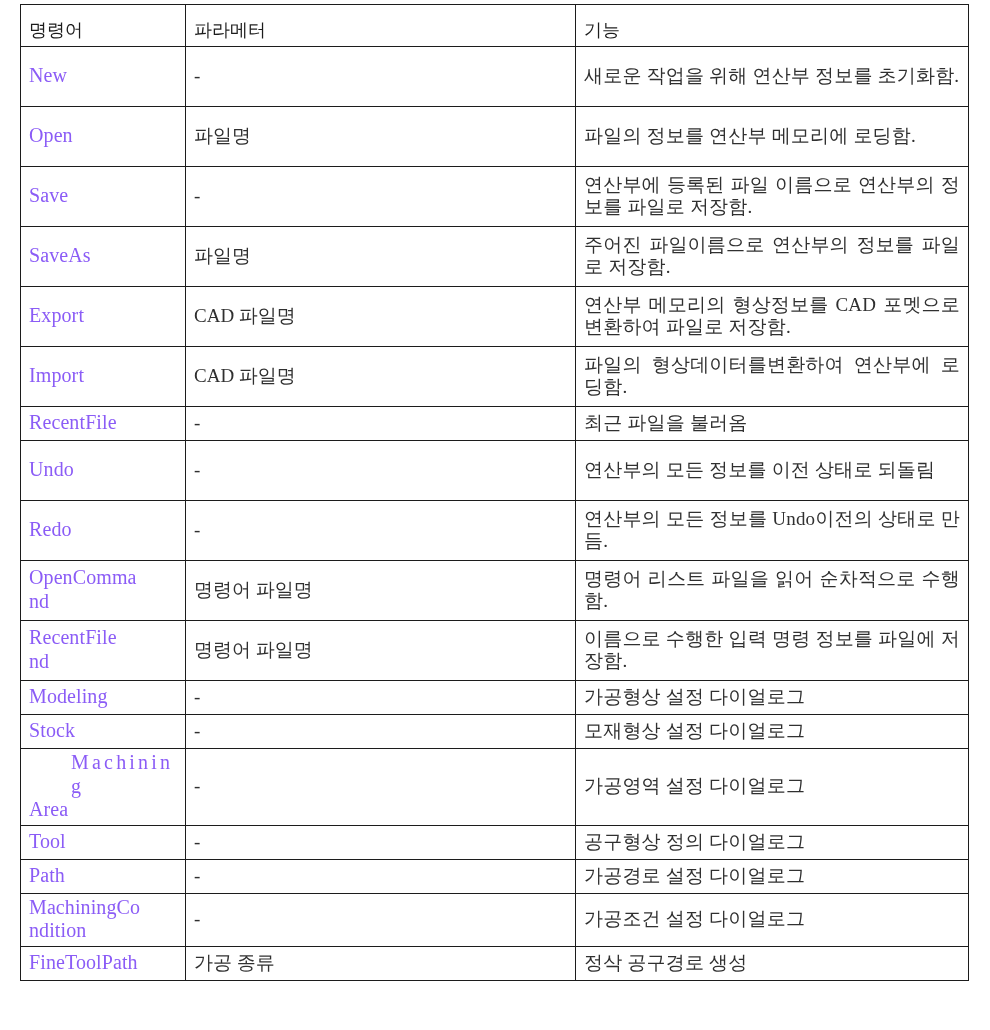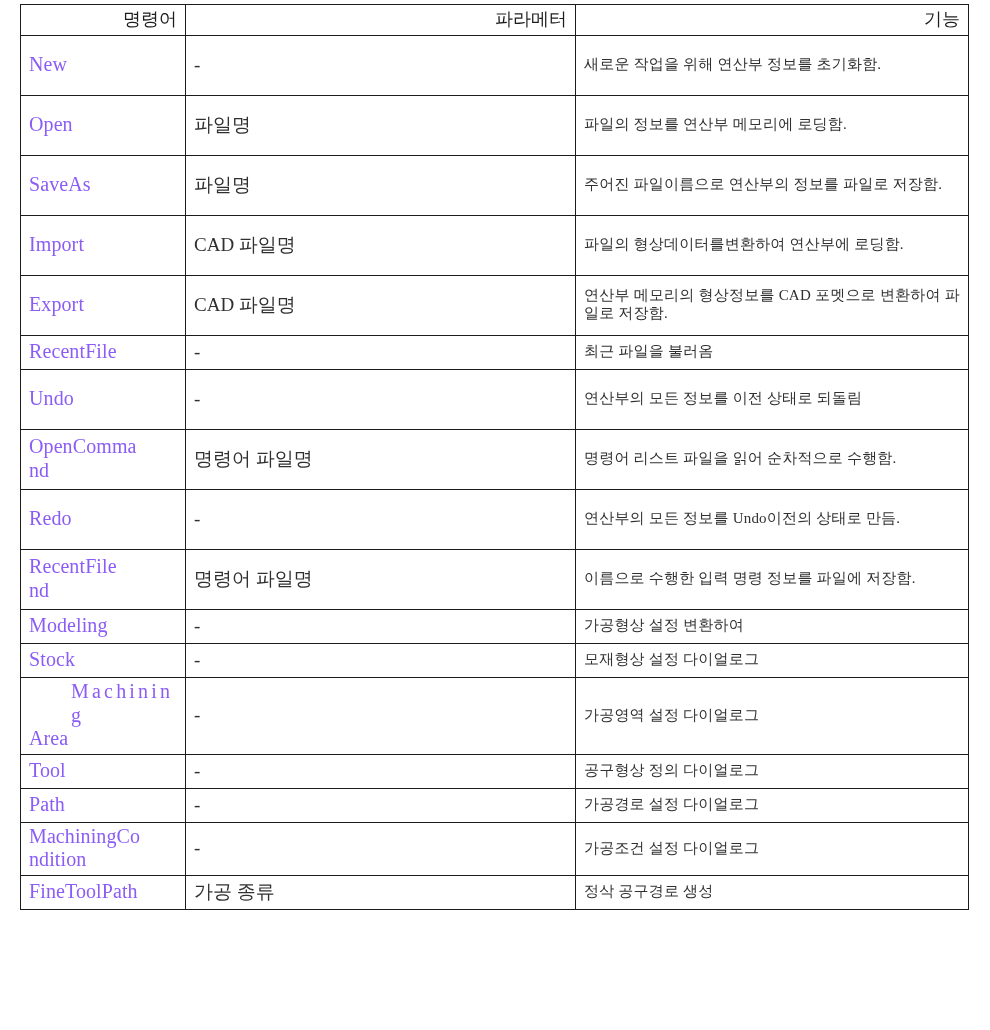--- a/index.html
+++ b/index.html
@@ -40,23 +40,23 @@
     border: 1px solid #1c1c1c;
     vertical-align: middle;
     padding: 2px 8px 3px 8px;
     font-size: 19px;
     line-height: 1.18;
     font-weight: normal;
     color: #232323;
   }
 
   .cmd-table thead th {
-    text-align: right;
+    text-align: left;
     height: 28px;
-    padding-top: 1px;
+    padding-top: 12px;
     padding-bottom: 1px;
     font-size: 18px;
     color: #1c1c1c;
   }
 
   .cmd-table td.name {
     text-align: left;
     font-size: 20px;
     letter-spacing: 0.1px;
     color: #8b5cf6;
@@ -65,21 +65,21 @@
 
   .cmd-table td.param {
     text-align: left;
     font-size: 19px;
     color: #303030;
   }
 
   .cmd-table td.func {
     text-align: justify;
     text-align-last: left;
-    font-size: 15px;
+    font-size: 19px;
     color: #303030;
     letter-spacing: 0.2px;
   }
 
   
   .cmd-table tr.tall td.func {
     text-align: justify;
     text-align-last: left;
   }
   .cmd-table tr.short td.func {
@@ -125,69 +125,74 @@
           <td class="name">New</td>
           <td class="param">-</td>
           <td class="func">새로운 작업을 위해 연산부 정보를 초기화함.</td>
         </tr>
         <tr class="tall">
           <td class="name">Open</td>
           <td class="param">파일명</td>
           <td class="func">파일의 정보를 연산부 메모리에 로딩함.</td>
         </tr>
         <tr class="tall">
+          <td class="name">Save</td>
+          <td class="param">-</td>
+          <td class="func">연산부에 등록된 파일 이름으로 연산부의 정보를 파일로 저장함.</td>
+        </tr>
+        <tr class="tall">
           <td class="name">SaveAs</td>
           <td class="param">파일명</td>
           <td class="func">주어진 파일이름으로 연산부의 정보를 파일로 저장함.</td>
         </tr>
         <tr class="tall">
+          <td class="name">Export</td>
+          <td class="param">CAD 파일명</td>
+          <td class="func">연산부 메모리의 형상정보를 CAD 포멧으로 변환하여 파일로 저장함.</td>
+        </tr>
+        <tr class="tall">
           <td class="name">Import</td>
           <td class="param">CAD 파일명</td>
           <td class="func">파일의 형상데이터를변환하여 연산부에 로딩함.</td>
         </tr>
-        <tr class="tall">
-          <td class="name">Export</td>
-          <td class="param">CAD 파일명</td>
-          <td class="func">연산부 메모리의 형상정보를 CAD 포멧으로 변환하여 파일로 저장함.</td>
-        </tr>
         <tr class="short">
           <td class="name">RecentFile</td>
           <td class="param">-</td>
           <td class="func">최근 파일을 불러옴</td>
         </tr>
         <tr class="tall">
           <td class="name">Undo</td>
           <td class="param">-</td>
           <td class="func">연산부의 모든 정보를 이전 상태로 되돌림</td>
+        </tr>
+        <tr class="tall">
+          <td class="name">Redo</td>
+          <td class="param">-</td>
+          <td class="func">연산부의 모든 정보를 Undo이전의 상태로 만듬.</td>
         </tr>
         <tr class="tall">
           <td class="name">
             <span class="plain-line">OpenComma</span>
             <span class="plain-line">nd</span>
           </td>
           <td class="param">명령어 파일명</td>
           <td class="func">명령어 리스트 파일을 읽어 순차적으로 수행함.</td>
         </tr>
         <tr class="tall">
-          <td class="name">Redo</td>
-          <td class="param">-</td>
-          <td class="func">연산부의 모든 정보를 Undo이전의 상태로 만듬.</td>
-        </tr>
-        <tr class="tall">
           <td class="name">
             <span class="plain-line">RecentFile</span>
             <span class="plain-line">nd</span>
           </td>
           <td class="param">명령어 파일명</td>
           <td class="func">이름으로 수행한 입력 명령 정보를 파일에 저장함.</td>
         </tr>
         <tr class="short">
           <td class="name">Modeling</td>
           <td class="param">-</td>
-          <td class="func">가공형상 설정 변환하여</td>
+          <td class="func">가공형상 설정 다이얼로그</td>
         </tr>
         <tr class="short">
           <td class="name">Stock</td>
           <td class="param">-</td>
           <td class="func">모재형상 설정 다이얼로그</td>
         </tr>
         <tr class="med">
           <td class="name">
             <span class="spaced-line">Machining</span>
             <span class="plain-line">Area</span>

